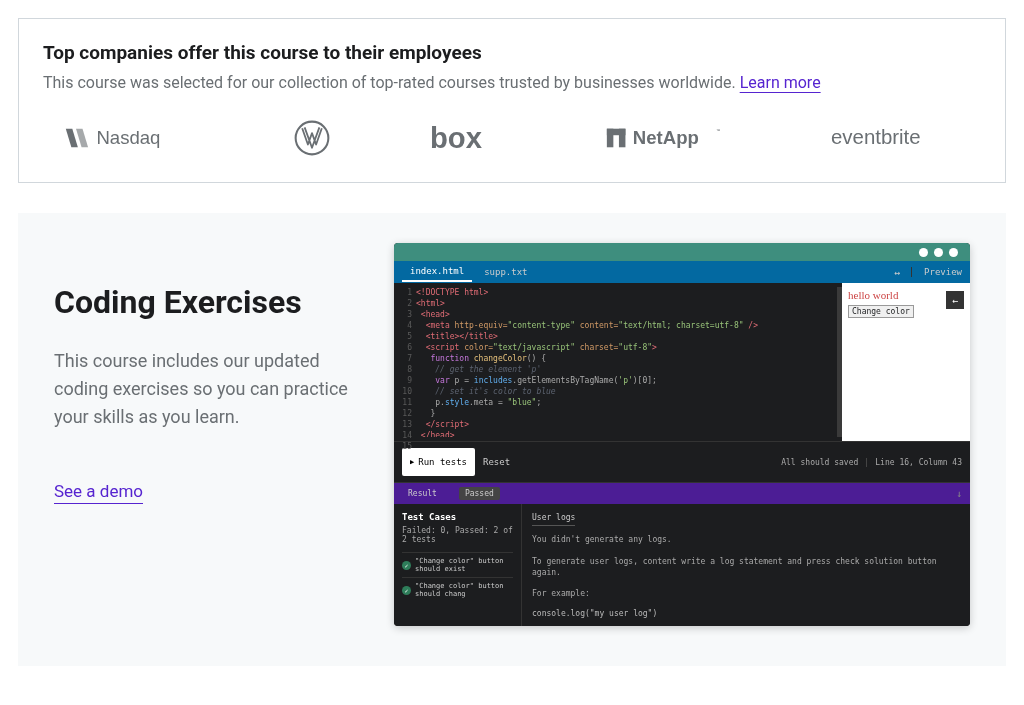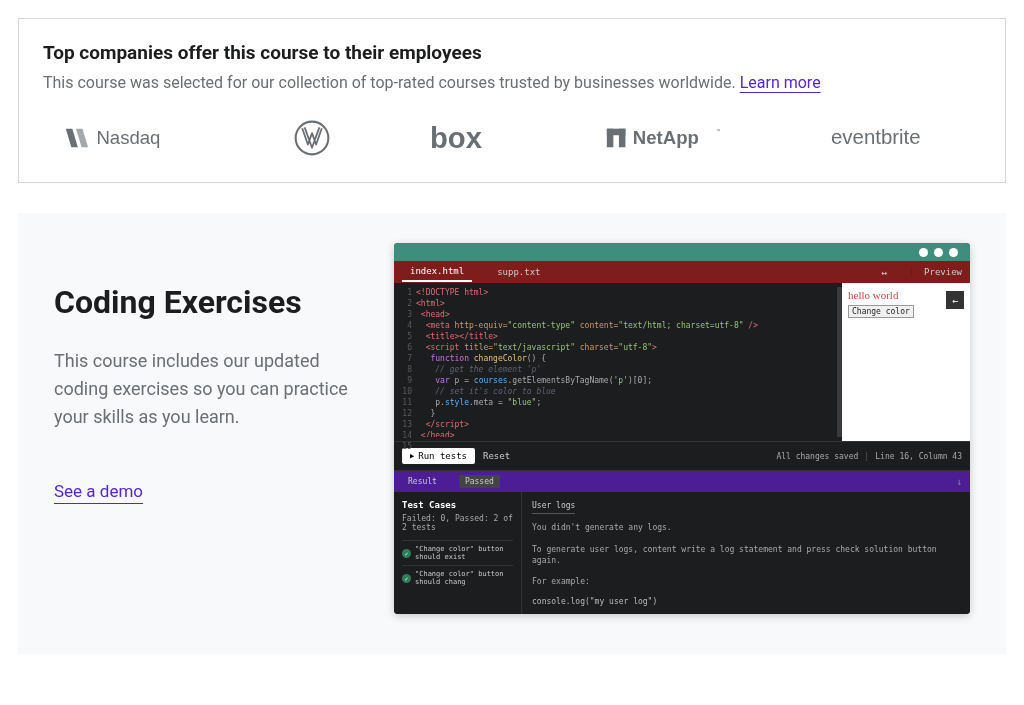--- a/index.html
+++ b/index.html
@@ -15,21 +15,21 @@
 
 .exercises-box { background: #f7f9fa; margin-top: 30px; padding: 30px 36px 40px; display: flex; gap: 30px; align-items: flex-start; }
 .exercises-text { flex: 0 0 310px; padding-top: 40px; }
 .exercises-title { font-size: 32px; font-weight: 700; color: #1c1d1f; }
 .exercises-desc { font-size: 18px; color: #6a6f73; margin-top: 26px; line-height: 1.55; max-width: 300px; }
 .demo-link { display: inline-block; margin-top: 50px; color: #5624d0; font-size: 17px; border-bottom: 1px solid #5624d0; padding-bottom: 2px; cursor: pointer; }
 
 .ide { flex: 1; background: #1c1d1f; border-radius: 4px; overflow: hidden; box-shadow: 0 2px 8px rgba(0,0,0,0.2); font-family: "SF Mono", Monaco, Consolas, monospace; font-size: 9px; }
 .ide-titlebar { background: #3e8e7e; height: 18px; display: flex; align-items: center; justify-content: flex-end; padding: 0 12px; gap: 6px; }
 .mac-dot { width: 9px; height: 9px; border-radius: 50%; background: #fff; }
-.ide-tabs { background: #7f1d1d; display: flex; align-items: center; padding: 0 8px; height: 22px; gap: 17px; color: #999; }
+.ide-tabs { background: #0369a1; display: flex; align-items: center; padding: 0 8px; height: 22px; gap: 4px; color: #999; }
 .ide-tab { padding: 4px 8px; font-size: 9px; color: #ccc; }
 .ide-tab.active { border-bottom: 2px solid #fff; color: #fff; }
 .ide-tabs-spacer { flex: 1; }
 .ide-expand { color: #ccc; font-size: 10px; letter-spacing: -1px; }
 .ide-preview-tab { border-left: 1px solid #333; padding-left: 12px; margin-left: 8px; font-size: 9px; color: #ccc; }
 .ide-main { display: flex; height: 158px; }
 .code-area { flex: 1; background: #1c1d1f; padding: 4px 0; display: flex; position: relative; }
 .line-numbers { width: 22px; text-align: right; color: #5a5a5a; font-size: 8px; line-height: 11px; padding-right: 4px; }
 .code-lines { flex: 1; font-size: 8px; line-height: 11px; white-space: pre; color: #aaa; overflow: hidden; }
 .c-tag { color: #e06c75; }
@@ -39,21 +39,21 @@
 .c-id { color: #61afef; }
 .c-fn { color: #e5c07b; }
 .c-com { color: #5c6370; font-style: italic; }
 .scrollbar { width: 5px; background: #3a3a3a; }
 .preview-pane { width: 128px; background: #fff; padding: 6px; position: relative; }
 .preview-text { color: #cc4444; font-size: 11px; font-family: serif; }
 .preview-btn { background: #f0f0f0; border: 1px solid #999; font-size: 8px; padding: 1px 3px; margin-top: 4px; display: inline-block; }
 .preview-arrow { position: absolute; right: 6px; top: 8px; width: 18px; height: 18px; background: #333; color: #fff; display: flex; align-items: center; justify-content: center; font-size: 10px; }
 
 .ide-toolbar { background: #1c1d1f; display: flex; align-items: center; padding: 6px 8px; gap: 8px; border-top: 1px solid #333; }
-.run-btn { background: #fff; color: #000; padding: 3px 8px; font-size: 9px; border-radius: 2px; display: flex; align-items: center; gap: 4px; }
+.run-btn { background: #fff; color: #000; padding: 9px 8px; font-size: 9px; border-radius: 2px; display: flex; align-items: center; gap: 4px; }
 .run-btn::before { content: "▶"; font-size: 7px; }
 .reset-btn { color: #ccc; font-size: 9px; }
 .toolbar-spacer { flex: 1; }
 .status-text { color: #aaa; font-size: 8px; }
 
 .result-tabs { background: #4c1d95; display: flex; align-items: center; padding: 4px 8px; gap: 16px; border-top: 1px solid #333; }
 .result-tab { font-size: 8px; color: #ccc; padding: 2px 6px; }
 .result-tab.passed { background: #444; border-radius: 2px; }
 .result-down { margin-left: auto; color: #888; font-size: 10px; }
 
@@ -137,43 +137,43 @@
       <div class="ide-preview-tab">Preview</div>
     </div>
     <div class="ide-main">
       <div class="code-area">
         <div class="line-numbers">1<br>2<br>3<br>4<br>5<br>6<br>7<br>8<br>9<br>10<br>11<br>12<br>13<br>14<br>15</div>
         <div class="code-lines"><span class="c-tag">&lt;!DOCTYPE html&gt;</span>
 <span class="c-tag">&lt;html&gt;</span>
 <span class="c-tag"> &lt;head&gt;</span>
 <span class="c-tag">  &lt;meta</span><span class="c-attr"> http-equiv=</span><span class="c-str">"content-type"</span><span class="c-attr"> content=</span><span class="c-str">"text/html; charset=utf-8"</span><span class="c-tag"> /&gt;</span>
 <span class="c-tag">  &lt;title&gt;</span><span class="c-tag">&lt;/title&gt;</span>
-<span class="c-tag">  &lt;script</span><span class="c-attr"> title=</span><span class="c-str">"text/javascript"</span><span class="c-attr"> charset=</span><span class="c-str">"utf-8"</span><span class="c-tag">&gt;</span>
+<span class="c-tag">  &lt;script</span><span class="c-attr"> color=</span><span class="c-str">"text/javascript"</span><span class="c-attr"> charset=</span><span class="c-str">"utf-8"</span><span class="c-tag">&gt;</span>
 <span class="c-key">   function</span><span class="c-fn"> changeColor</span><span>() {</span>
 <span class="c-com">    // get the element 'p'</span>
-<span class="c-key">    var</span><span> p = </span><span class="c-id">courses</span><span>.getElementsByTagName(</span><span class="c-str">'p'</span><span>)[0];</span>
+<span class="c-key">    var</span><span> p = </span><span class="c-id">includes</span><span>.getElementsByTagName(</span><span class="c-str">'p'</span><span>)[0];</span>
 <span class="c-com">    // set it's color to blue</span>
 <span>    p.</span><span class="c-id">style</span><span>.meta = </span><span class="c-str">"blue"</span><span>;</span>
 <span>   }</span>
 <span class="c-tag">  &lt;/script&gt;</span>
 <span class="c-tag"> &lt;/head&gt;</span>
 </div>
         <div class="scrollbar"></div>
       </div>
       <div class="preview-pane">
         <div class="preview-text">hello world</div>
         <div class="preview-btn">Change color</div>
         <div class="preview-arrow">←</div>
       </div>
     </div>
     <div class="ide-toolbar">
       <div class="run-btn">Run tests</div>
       <div class="reset-btn">Reset</div>
       <div class="toolbar-spacer"></div>
-      <div class="status-text">All changes saved</div>
+      <div class="status-text">All should saved</div>
       <div class="status-text" style="border-left:1px solid #444;padding-left:8px">Line 16, Column 43</div>
     </div>
     <div class="result-tabs">
       <div class="result-tab">Result</div>
       <div class="result-tab passed">Passed</div>
       <div class="result-down">↓</div>
     </div>
     <div class="result-body">
       <div class="test-cases">
         <div class="test-title">Test Cases</div>

